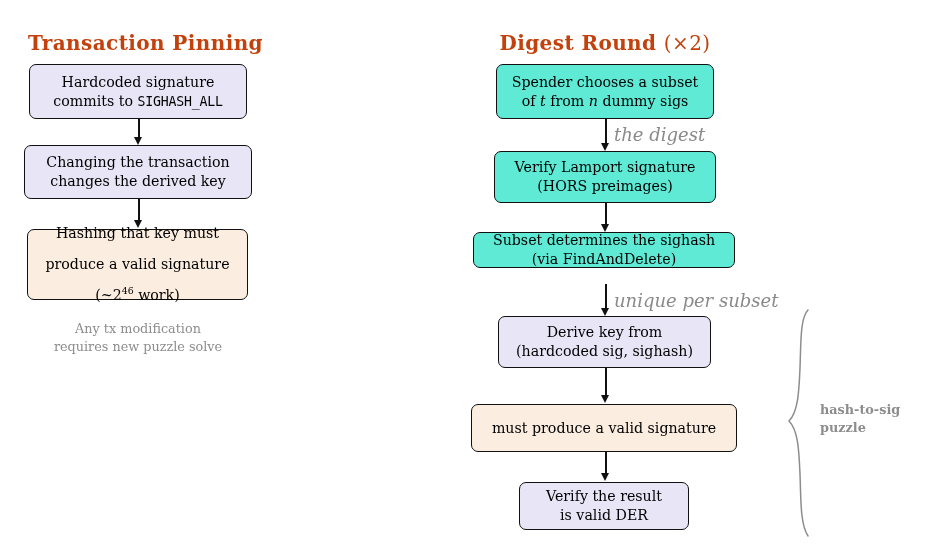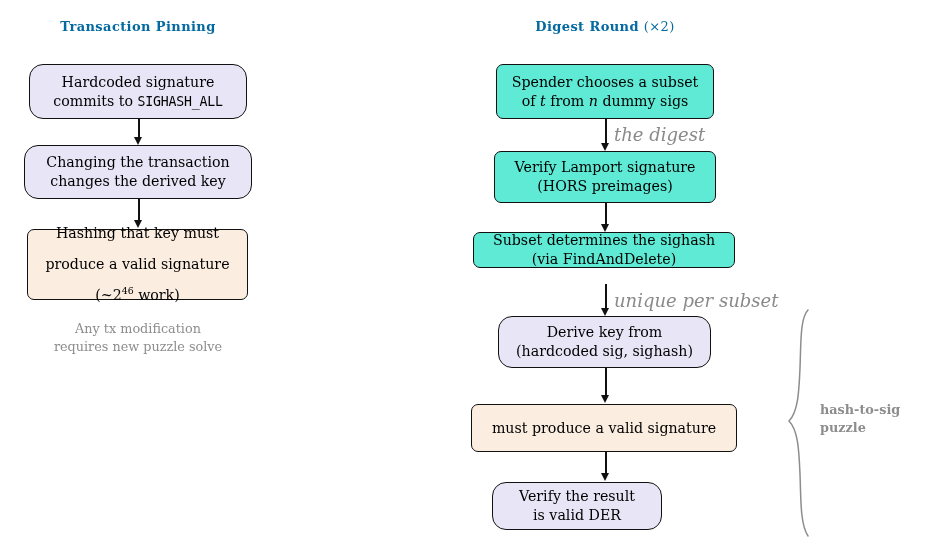--- a/index.html
+++ b/index.html
@@ -18,24 +18,25 @@
   .canvas {
     position: relative;
     width: 946px;
     height: 552px;
   }
   .col-title {
     position: absolute;
     text-align: center;
     font-family: "DejaVu Serif", "Liberation Serif", serif;
     font-weight: bold;
-    font-size: 13px;
+    font-size: 20px;
     letter-spacing: 0.4px;
-    color: #0369a1;
+    color: #c2410c;
     white-space: nowrap;
+    margin-top: 12px;
   }
   .node {
     position: absolute;
     box-sizing: border-box;
     border: 1.3px solid #111111;
     border-radius: 7px;
     display: flex;
     flex-direction: column;
     align-items: center;
     justify-content: center;
@@ -43,21 +44,21 @@
     font-family: "DejaVu Serif", "Liberation Serif", serif;
     font-size: 14.2px;
     line-height: 1.33;
     color: #000;
     padding: 2px 6px;
   }
   .node .ln {
     display: block;
     white-space: nowrap;
   }
-  .fill-lav  { background: #E8E6F6; border-radius: 14px; }
+  .fill-lav  { background: #E8E6F6; }
   .fill-peach{ background: #FBEDE0; gap: 12px; }
   .fill-mint { background: #5eead4; }
 
   .mono {
     font-family: "DejaVu Sans Mono", "Liberation Mono", monospace;
     font-size: 13.2px;
     letter-spacing: -0.2px;
   }
   .mi { font-style: italic; font-family: "DejaVu Serif", "Liberation Serif", serif; }
   sup.exp {
@@ -204,21 +205,21 @@
 
   <div class="node fill-peach" style="left:471px; top:404px; width:266px; height:48px;">
     <span class="ln">must produce a valid signature</span>
   </div>
 
   <div class="arrow" style="left:605px; top:452px; height:30px;">
     <div class="shaft" style="height:22px;"></div>
     <div class="head" style="top:21px;"></div>
   </div>
 
-  <div class="node fill-lav" style="left:492px; top:482px; width:170px; height:48px;">
+  <div class="node fill-lav" style="left:519px; top:482px; width:170px; height:48px;">
     <span class="ln">Verify the result</span>
     <span class="ln">is valid DER</span>
   </div>
 
   <div class="brace-wrap" style="left:784px; top:308px; width:36px; height:230px;">
     <svg width="36" height="230" viewBox="0 0 36 230">
       <path d="M24 2 C16 10, 17 36, 16 60 C15 84, 14 104, 5 113 C14 122, 15 142, 16 166 C17 190, 16 216, 24 228" fill="none" stroke="#8d8d8d" stroke-width="1.5" stroke-linecap="round"></path>
     </svg>
   </div>
   <div class="brace-label" style="left:820px; top:401px; width:120px;font-weight:bold;">

